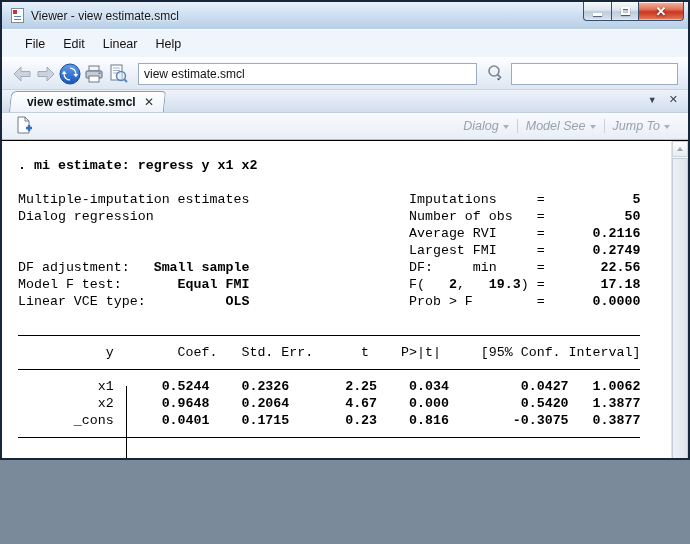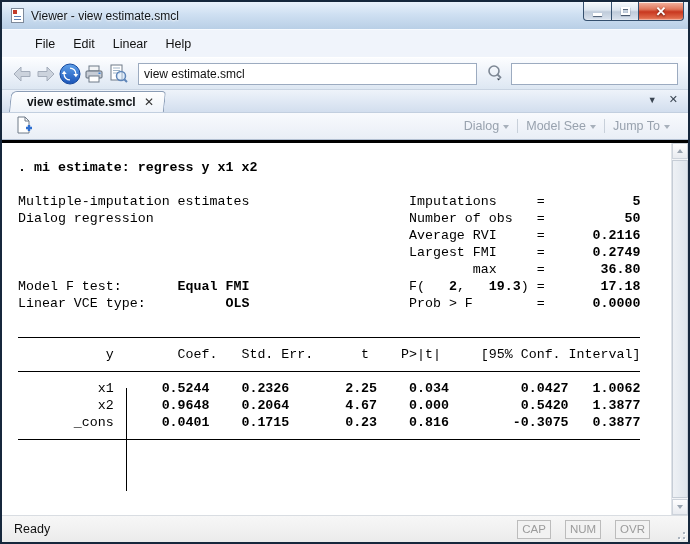--- a/index.html
+++ b/index.html
@@ -1,18 +1,18 @@
 <!DOCTYPE html>
 <html><head>
 <meta charset="utf-8">
 <style>
   html,body{margin:0;padding:0;background:#7a8a9a;}
   *{box-sizing:border-box;}
   .window{
-    position:relative;width:690px;height:544px;
+    position:relative;width:690px;height:460px;
     border:2px solid #16273c;
     box-shadow:inset 0 0 0 1px #5a7ba6;
     font-family:"Liberation Sans",sans-serif;
     background:#c6d5e9;overflow:hidden;
   }
   
   .titlebar{height:27px;background:linear-gradient(#e9f1fb,#cfe0f2 45%,#b9cfe6);display:flex;align-items:center;padding:0 6px;position:relative;}
   .win-icon{width:13px;height:15px;background:#fff;border:1px solid #7e8a9a;position:relative;margin:0 7px 0 3px;flex:0 0 auto;}
   .win-icon:before{content:"";position:absolute;left:1px;top:1px;width:4px;height:4px;background:#c23b2a;}
   .win-icon:after{content:"";position:absolute;left:2px;top:7px;right:2px;height:5px;
@@ -22,21 +22,21 @@
   .cb{height:19px;border:1px solid #35506e;border-top:none;display:flex;align-items:center;justify-content:center;
       box-shadow:inset 0 1px 0 rgba(255,255,255,.75), inset 0 -1px 0 rgba(255,255,255,.25);}
   .cb.min{width:29px;border-radius:0 0 0 4px;background:linear-gradient(#f6f9fc,#dde6ef 45%,#bfcbda 55%,#dae3ee);}
   .cb.max{width:27px;border-left:none;background:linear-gradient(#f6f9fc,#dde6ef 45%,#bfcbda 55%,#dae3ee);}
   .cb.close{width:45px;border-left:none;border-radius:0 0 4px 0;
       background:linear-gradient(#f4b5a2,#e0765b 40%,#c8371f 55%,#e06a4b 90%,#f0a089);}
   .glyph-min{width:9px;height:3px;background:#fff;box-shadow:0 1px 1px #4a5a70;margin-top:6px;}
   .glyph-max{width:9px;height:8px;border:2px solid #fff;box-shadow:0 1px 1px #4a5a70, inset 0 1px 1px #4a5a70;}
   .glyph-close{color:#fff;font-size:13px;font-weight:bold;text-shadow:0 1px 2px #5e1409;line-height:17px;}
   
-  .menubar{height:28px;background:#f0f4fb;border-top:1px solid #f8fbff;display:flex;align-items:center;padding-left:24px;}
+  .menubar{height:28px;background:#f0f4fb;border-top:1px solid #f8fbff;display:flex;align-items:center;padding-left:14px;}
   .mitem{font-size:12.5px;color:#111;padding:4px 9px;cursor:default;}
   
   .toolbar{height:33px;background:linear-gradient(#fcfdff,#eaf0f8 60%,#dde7f2);border-top:1px solid #fff;
     border-bottom:1px solid #c9d4e2;display:flex;align-items:center;padding:0 8px;}
   .tbtn{width:24px;height:26px;display:flex;align-items:center;justify-content:center;flex:0 0 auto;}
   .addr{width:356px;height:22px;margin-left:8px;border:1px solid #9cabc0;background:#fff;font:12px "Liberation Sans",sans-serif;
     padding:2px 5px;color:#111;}
   .search-wrap{display:flex;align-items:center;flex:1;margin-left:6px;}
   .search-input{flex:1;height:22px;border:1px solid #9cabc0;background:#fff;font:12px "Liberation Sans",sans-serif;padding:2px 5px;margin-left:4px;margin-right:2px;}
   
@@ -46,25 +46,25 @@
     border-radius:6px 4px 0 0;transform:skewX(-6deg);box-shadow:inset 0 1px 0 #fff;}
   .tab>*{transform:skewX(6deg);}
   .tab-label{font-size:12px;font-weight:bold;color:#101418;white-space:nowrap;}
   .tab-close{font-size:12px;color:#333;line-height:12px;}
   .tabbar-right{position:absolute;right:10px;top:3px;display:flex;gap:12px;align-items:center;}
   .tb-glyph{font-size:11px;color:#3a4552;}
   
   .toolbar2{height:27px;background:linear-gradient(#f8fafd,#e9eef6);border-bottom:1px solid #b3c0d2;
     display:flex;align-items:center;padding:0 10px;}
   .t2-right{margin-left:auto;display:flex;align-items:center;}
-  .t2-item{display:flex;align-items:center;gap:4px;color:#98a2ae;font-size:12.5px;padding:0 8px;}
+  .t2-item{display:flex;align-items:center;gap:4px;color:#98a2ae;font-size:12.5px;padding:0 8px;font-style:italic;}
   .t2-arrow{width:0;height:0;border-left:3.5px solid transparent;border-right:3.5px solid transparent;border-top:4px solid #a7b0bb;margin-top:2px;}
   .t2-sep{width:1px;height:14px;background:#c8d0da;}
   
-  .content{height:375px;background:#fff;border-top:3px solid #000000;position:relative;overflow:hidden;}
+  .content{height:375px;background:#fff;border-top:1px solid #000000;position:relative;overflow:hidden;}
   .console{position:absolute;left:0;top:0;right:17px;bottom:0;padding:16px 0 0 16px;
     font-family:"Liberation Mono",monospace;font-size:13.3px;line-height:17px;color:#000;}
   .cline{white-space:pre;height:17px;}
   .cline .b{font-weight:bold;}
   .hline{height:17px;display:flex;align-items:center;}
   .hline i{display:block;width:622px;height:1px;background:#000;}
   .vline{position:absolute;left:124px;top:245px;width:1px;height:103px;background:#000;}
   
   .sb{position:absolute;top:0;right:0;bottom:0;width:17px;background:#f2f4f7;border-left:1px solid #dfe3e8;}
   .sb-btn{position:absolute;left:0;width:16px;height:16px;background:linear-gradient(#fdfdfe,#e8ebf0);
@@ -207,21 +207,21 @@
   </div>
 
   <div class="content">
     <div class="console">
         <div class="cline"><span class="b">. mi estimate: regress y x1 x2</span></div>
         <div class="cline"></div>
         <div class="cline"><span>Multiple-imputation estimates                    Imputations     =</span><span class="b">           5</span></div>
         <div class="cline"><span>Dialog regression                                Number of obs   =</span><span class="b">          50</span></div>
         <div class="cline"><span>                                                 Average RVI     =</span><span class="b">      0.2116</span></div>
         <div class="cline"><span>                                                 Largest FMI     =</span><span class="b">      0.2749</span></div>
-        <div class="cline"><span>                                                         max     =</span><span class="b">       36.80</span></div>
+        <div class="cline"><span>DF adjustment:   </span><span class="b">Small sample</span><span>                    DF:     min     =</span><span class="b">       22.56</span></div>
         <div class="cline"><span>Model F test:       </span><span class="b">Equal FMI</span><span>                    F(</span><span class="b">   2</span><span>,</span><span class="b">   19.3</span><span>) =</span><span class="b">       17.18</span></div>
         <div class="cline"><span>Linear VCE type:          </span><span class="b">OLS</span><span>                    Prob &gt; F        =</span><span class="b">      0.0000</span></div>
         <div class="cline"></div>
         <div class="hline">
           <i></i>
         </div>
         <div class="cline"><span>           y        Coef.   Std. Err.      t    P&gt;|t|     [95% Conf. Interval]</span></div>
         <div class="hline">
           <i></i>
         </div>

